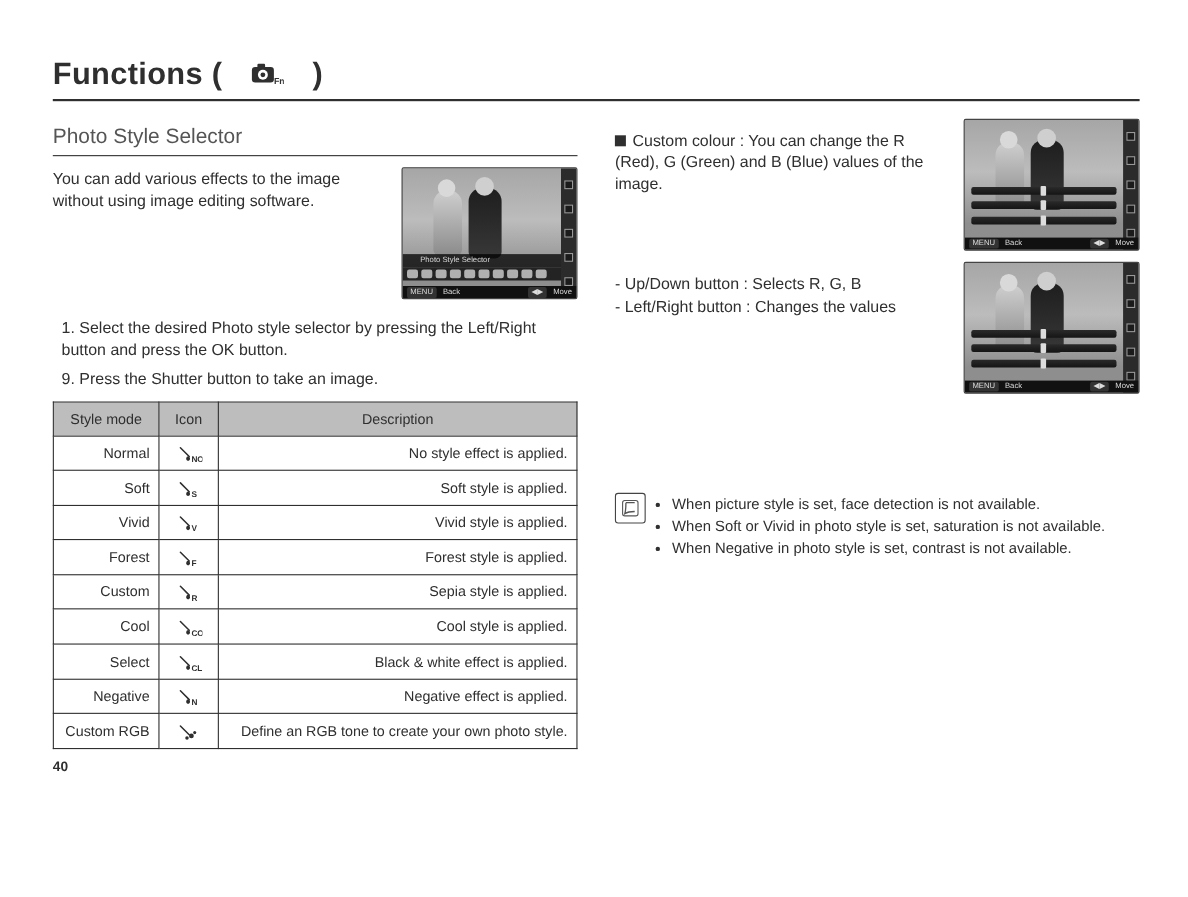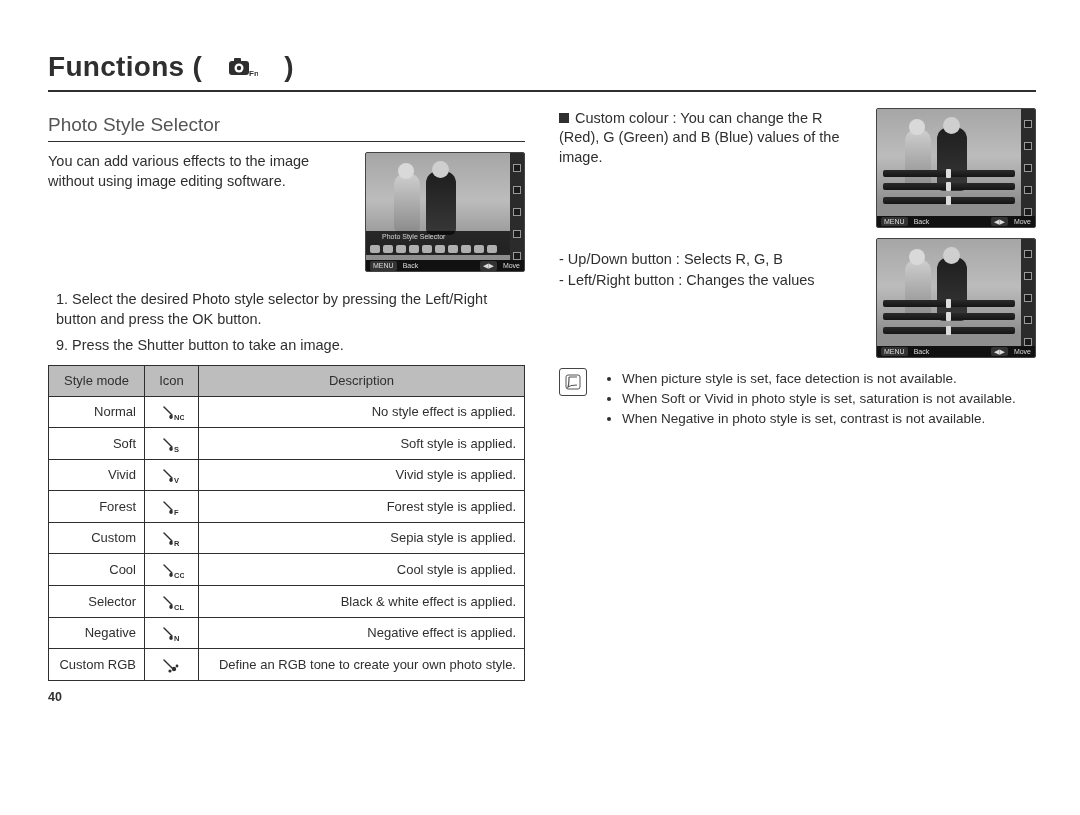--- a/index.html
+++ b/index.html
@@ -28,21 +28,21 @@
   .head-title{font-size:28px;font-weight:700;letter-spacing:0.3px;}
   .head-icon{display:inline-flex;align-items:center;}
   .head-rule{height:2px;background:var(--rule);margin-top:-2px;margin-bottom:16px;}
   
   .cols{display:flex;gap:34px;}
   .col-l{flex:1 1 50%;}
   .col-r{flex:1 1 50%;}
   .subhead{font-size:19px;color:#555;margin:4px 0 0 0;}
   .sub-rule{height:1px;background:#2f2f2f;margin:4px 0 10px 0;}
   .below-shot-l{margin-right:180px;}
-  p{margin:1px 0 10px 0;}
+  p{margin:12px 0 10px 0;}
   .ol{margin:10px 0 10px 8px;}
   .ol .item{margin:6px 0;}
   
   .shot{
     width:160px;height:120px;
     position:relative;
     background:#888;
     border:1px solid #444;
     border-radius:2px;
     overflow:hidden;
@@ -72,21 +72,21 @@
   td.ic{width:54px;text-align:center;}
   td.sm{width:96px;}
   td.ic svg{vertical-align:middle;}
   
   .right-float{float:right;margin:0 0 10px 10px;}
   .below-shot-r{margin-right:178px;}
   .sq{display:inline-block;width:10px;height:10px;background:#2f2f2f;vertical-align:baseline;margin-right:6px;}
   .r-lines{margin:12px 0 14px 0;}
   .r-lines div{margin:2px 0;}
   
-  .note{display:flex;gap:21px;align-items:flex-start;}
+  .note{display:flex;gap:10px;margin-top:80px;align-items:flex-start;}
   .note-icon{width:28px;height:28px;border:1px solid #444;border-radius:3px;display:flex;align-items:center;justify-content:center;flex:0 0 auto;}
   .note ul{margin:0;padding-left:14px;font-size:13.5px;}
   .note li{margin:2px 0;}
   .page-no{font-size:12.5px;font-weight:700;margin-top:8px;}
 </style>
 </head>
 <body>
 
 <div class="head-row">
   <span class="head-title">Functions (</span>
@@ -221,21 +221,21 @@
             <td class="ic"><svg width="24" height="18" viewBox="0 0 24 18">
       <g stroke="#2f2f2f" stroke-width="1.4" fill="none" stroke-linecap="round">
         <path d="M4 4 L12 12"></path>
         <path d="M12 12 q2 3 -1 4 q-3 -1 -1 -4 z" fill="#2f2f2f" stroke="none"></path>
       </g>
       <text x="14" y="17" font-size="7.5" font-family="Arial" font-weight="700" fill="#2f2f2f">CO</text>
     </svg></td>
             <td>Cool style is applied.</td>
           </tr>
           <tr>
-            <td class="sm">Selector</td>
+            <td class="sm">Select</td>
             <td class="ic"><svg width="24" height="18" viewBox="0 0 24 18">
       <g stroke="#2f2f2f" stroke-width="1.4" fill="none" stroke-linecap="round">
         <path d="M4 4 L12 12"></path>
         <path d="M12 12 q2 3 -1 4 q-3 -1 -1 -4 z" fill="#2f2f2f" stroke="none"></path>
       </g>
       <text x="14" y="17" font-size="7.5" font-family="Arial" font-weight="700" fill="#2f2f2f">CL</text>
     </svg></td>
             <td>Black &amp; white effect is applied.</td>
           </tr>
           <tr>

